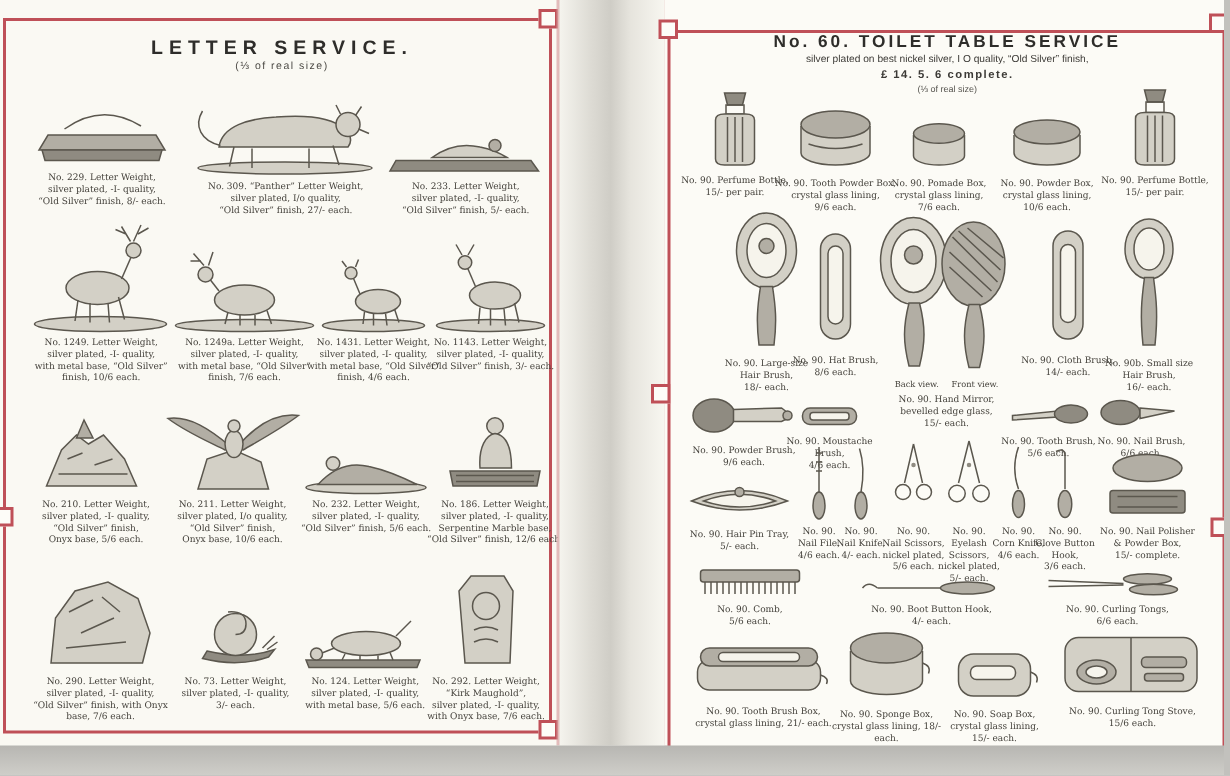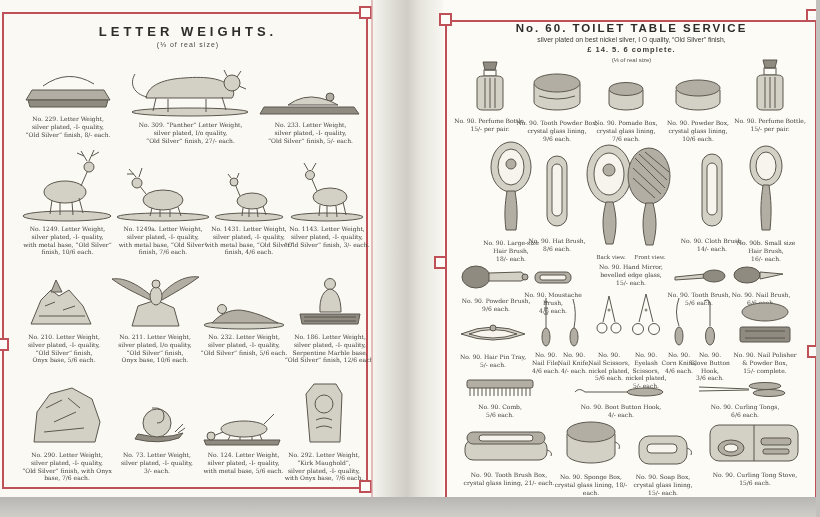--- a/index.html
+++ b/index.html
@@ -39,21 +39,21 @@
 <body>
 
 <div id="stage">
 
   <div class="page" id="page-left">
     <div class="frame" style="left:2px;top:12px;width:362px;height:473px;"></div>
     <div class="fsq" style="left:359px;top:6px;"></div>
     <div class="fsq" style="left:359px;top:480px;"></div>
     <div class="fsq" style="left:-4px;top:338px;"></div>
 
-    <div class="lt-title" id="lw-title">LETTER WEIGHTS.</div>
+    <div class="lt-title" id="lw-title">LETTER SERVICE.</div>
     <div class="lt-title" id="lw-sub">(⅓ of real size)</div>
 
     <div class="it" style="left:18px;top:66px;width:100px;">
       <div class="art" style="height:46px;">
         <svg width="100" height="46" viewBox="0 0 100 46">
             <path d="M25,20 Q50,2 76,18"></path>
             <path class="f2" d="M14,24 L86,24 L92,34 L8,34 Z"></path>
             <path class="f3" d="M10,34 L90,34 L88,41 L12,41 Z"></path>
           </svg>
       </div>

